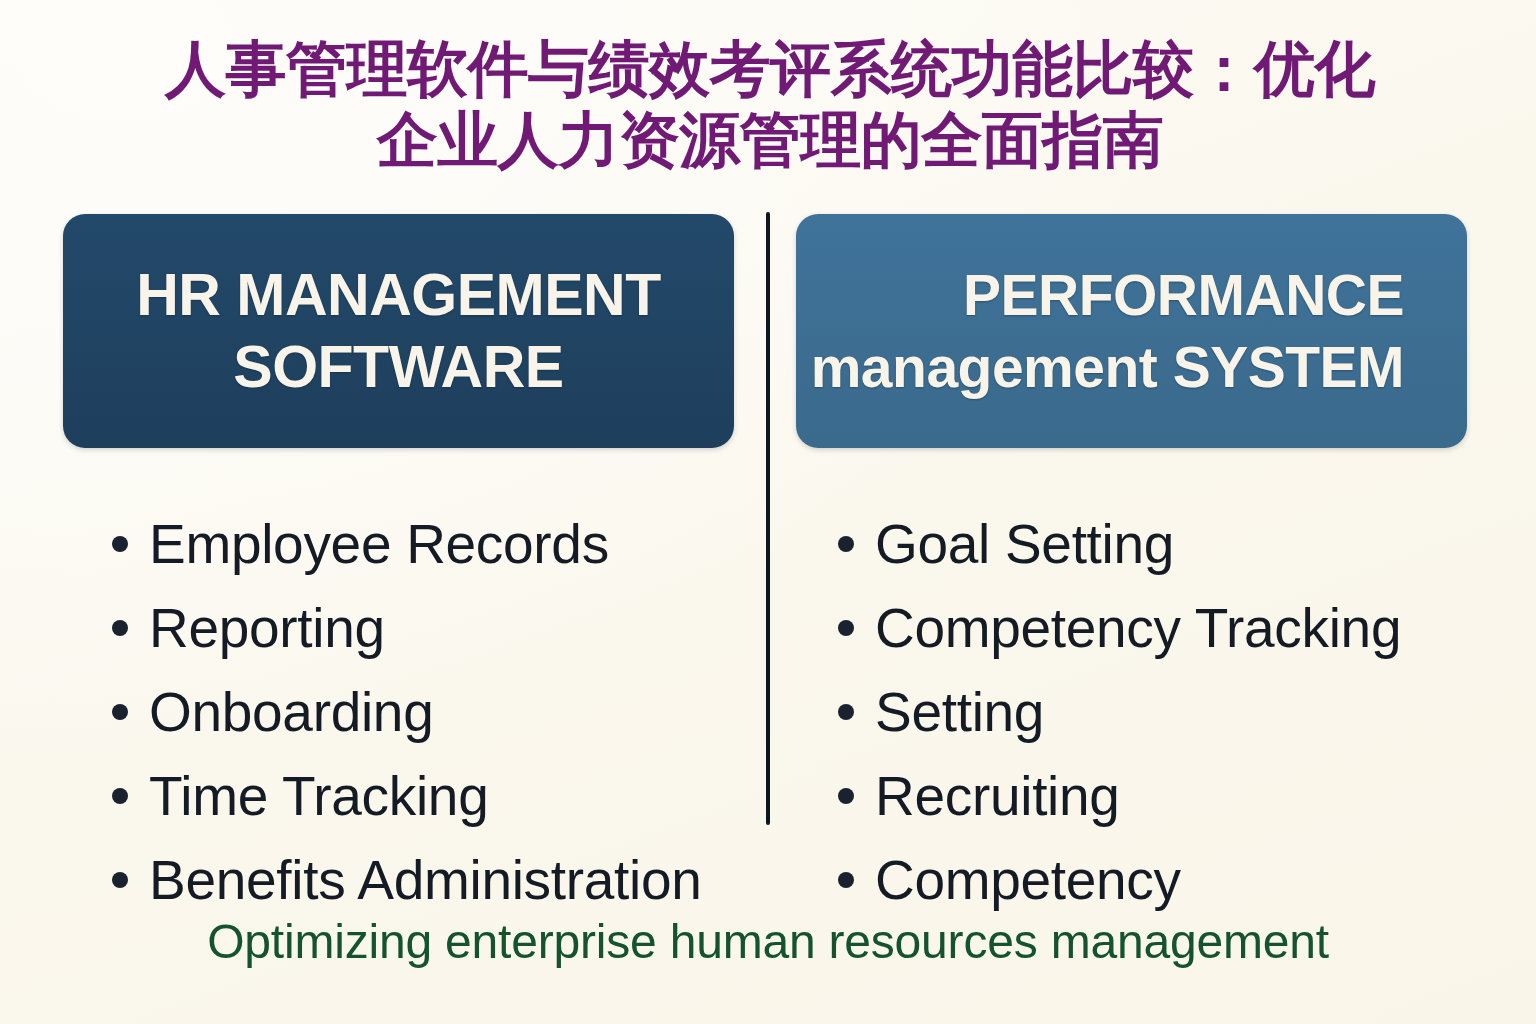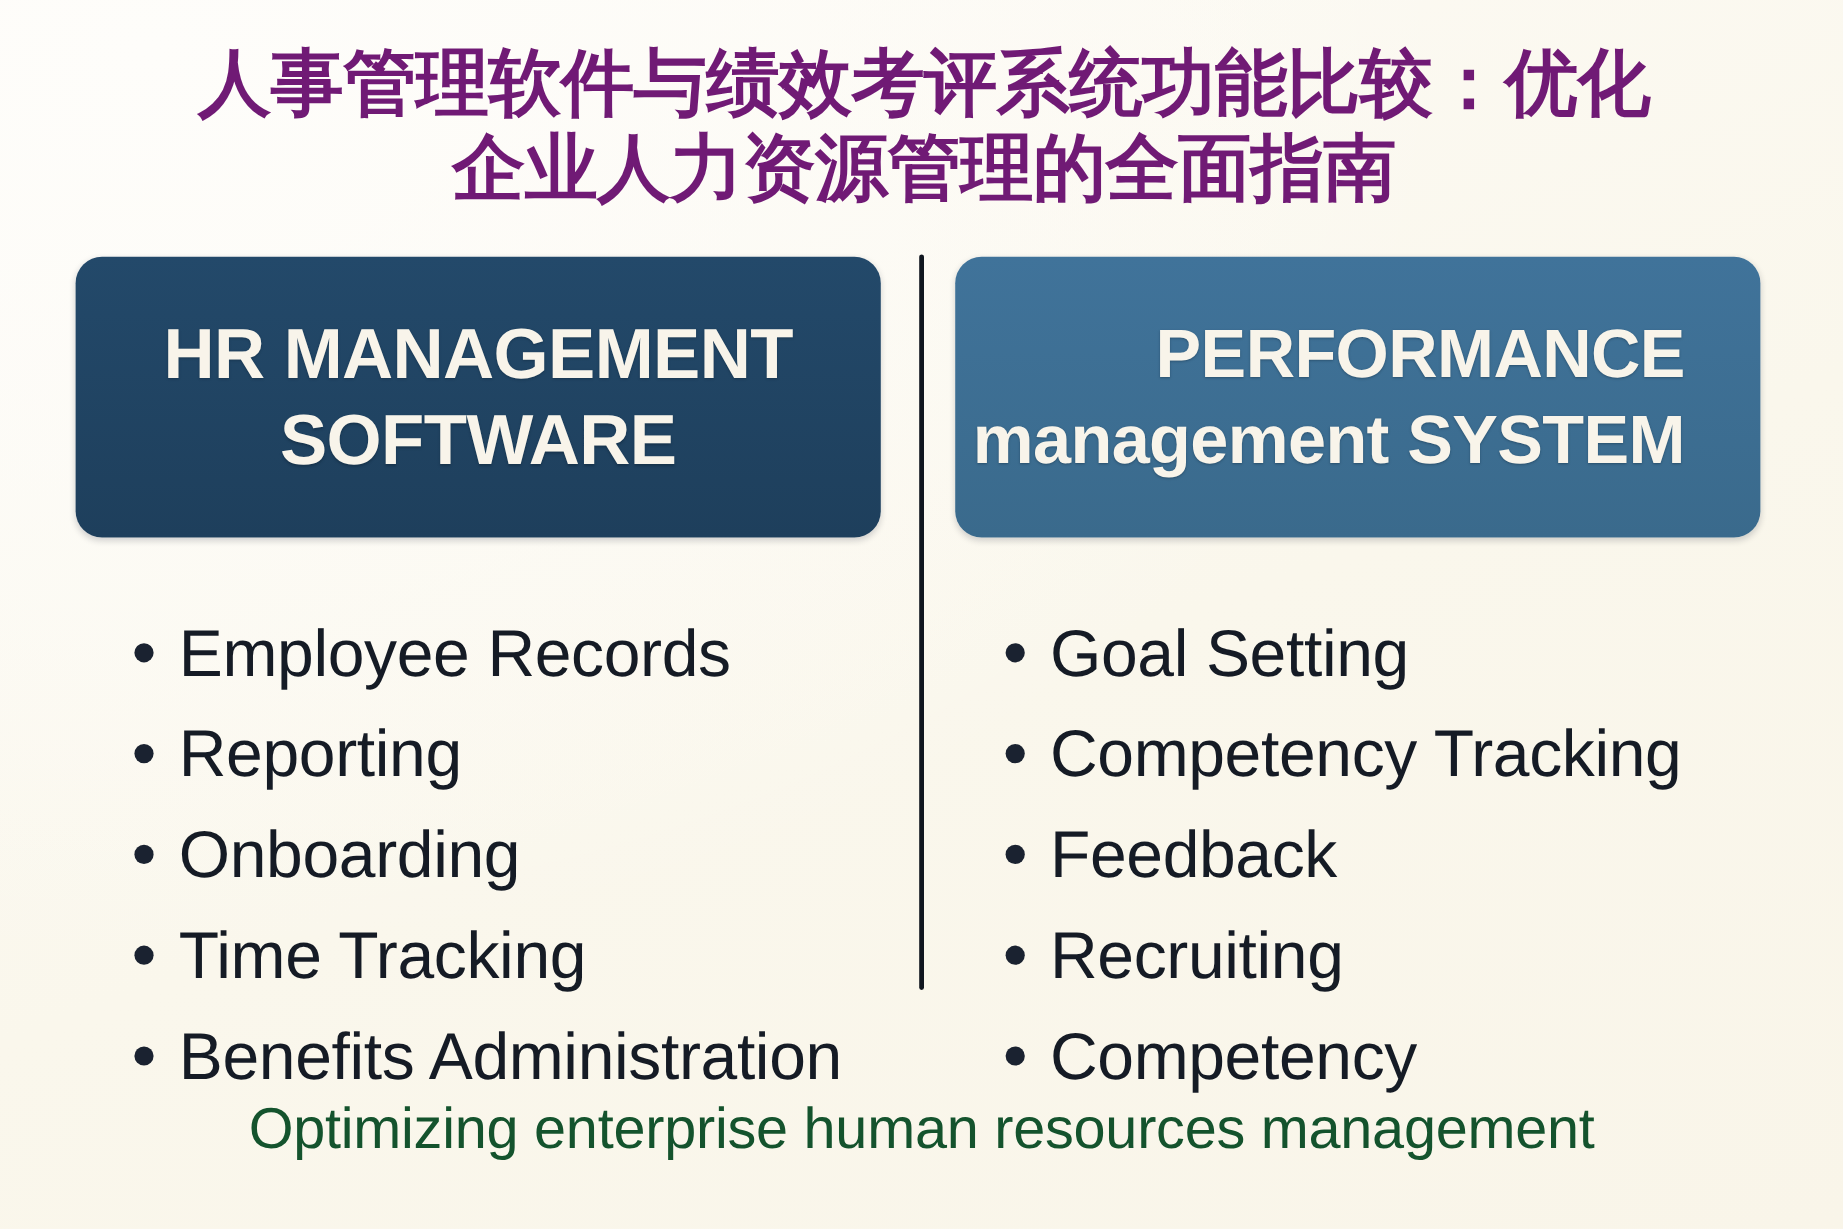--- a/index.html
+++ b/index.html
@@ -204,21 +204,21 @@
     <li class="list-item">
       <span class="bullet-dot"></span>
       <span class="list-label">Goal Setting</span>
     </li>
     <li class="list-item">
       <span class="bullet-dot"></span>
       <span class="list-label">Competency Tracking</span>
     </li>
     <li class="list-item">
       <span class="bullet-dot"></span>
-      <span class="list-label">Feedback</span>
+      <span class="list-label">Setting</span>
     </li>
     <li class="list-item">
       <span class="bullet-dot"></span>
       <span class="list-label">Recruiting</span>
     </li>
     <li class="list-item">
       <span class="bullet-dot"></span>
       <span class="list-label">Competency</span>
     </li>
   </ul>

